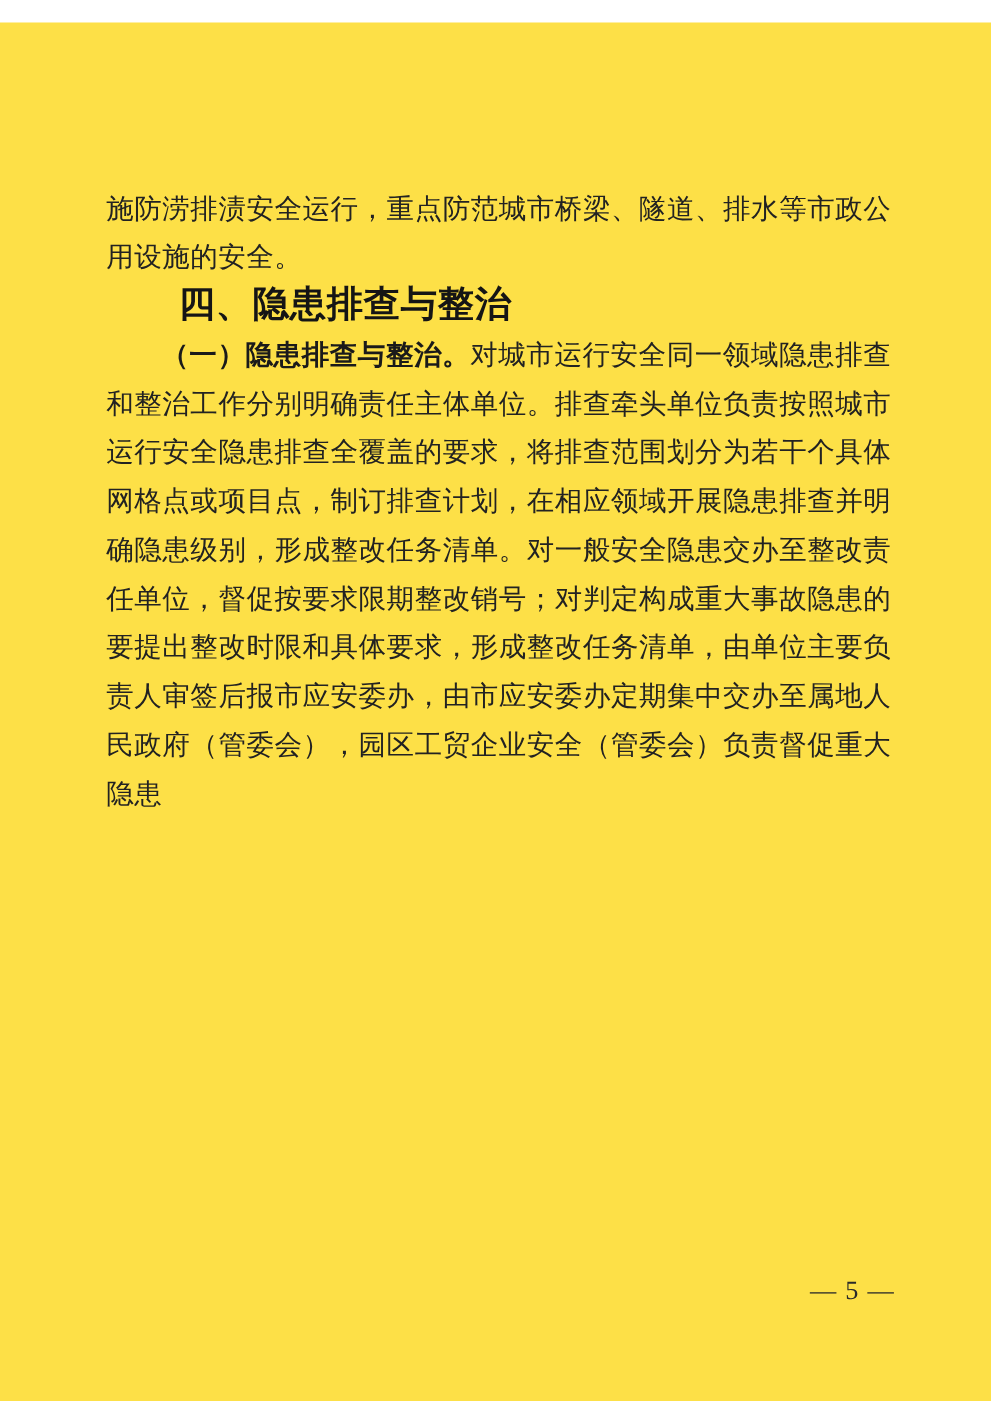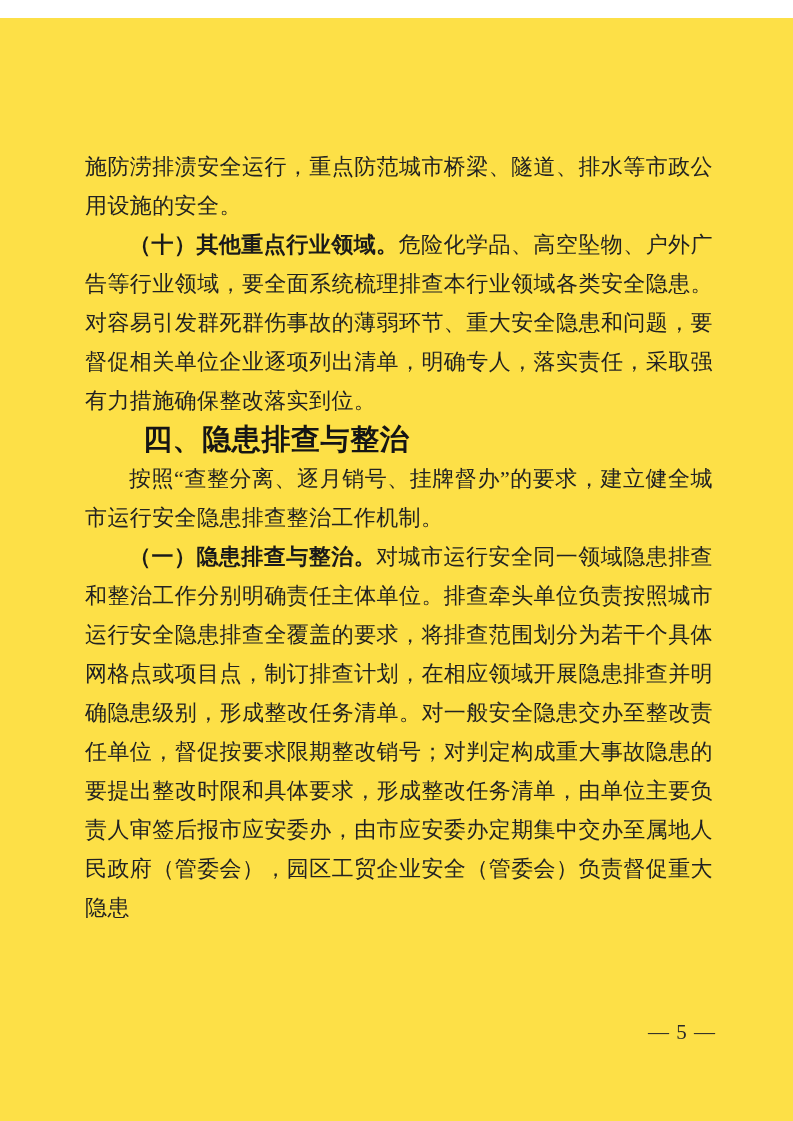--- a/index.html
+++ b/index.html
@@ -84,25 +84,23 @@
 </head>
 <body>
 
 <div class="page">
 
   <div class="content">
 
     <p class="para no-indent">施防涝排渍安全运行，重点防范城市桥梁、隧道、排水等市政公用设施的安全。</p>
 
 
-    <p class="para indent"><span class="lead">（十）其他重点行业领域。</span><span>危险化学品、高空坠物、户外广告等行业领域，要全面系统梳理排查本行业领域各类安全隐患。对容易引发群死群伤事故的薄弱环节、重大安全隐患和问题，要督促相关单位企业逐项列出清单，明确专人，落实责任，采取强有力措施确保整改落实到位。</span></p>
 
     <h2 class="heading">四、隐患排查与整治</h2>
 
-    <p class="para indent">按照“查整分离、逐月销号、挂牌督办”的要求，建立健全城市运行安全隐患排查整治工作机制。</p>
 
     <p class="para indent"><span class="lead">（一）隐患排查与整治。</span><span>对城市运行安全同一领域隐患排查和整治工作分别明确责任主体单位。排查牵头单位负责按照城市运行安全隐患排查全覆盖的要求，将排查范围划分为若干个具体网格点或项目点，制订排查计划，在相应领域开展隐患排查并明确隐患级别，形成整改任务清单。对一般安全隐患交办至整改责任单位，督促按要求限期整改销号；对判定构成重大事故隐患的要提出整改时限和具体要求，形成整改任务清单，由单位主要负责人审签后报市应安委办，由市应安委办定期集中交办至属地人民政府（管委会），园区工贸企业安全（管委会）负责督促重大隐患</span></p>
 
   </div>
 
   <div class="page-number">— 5 —</div>
 
   <div class="scan-edge"></div>
 
 </div>

